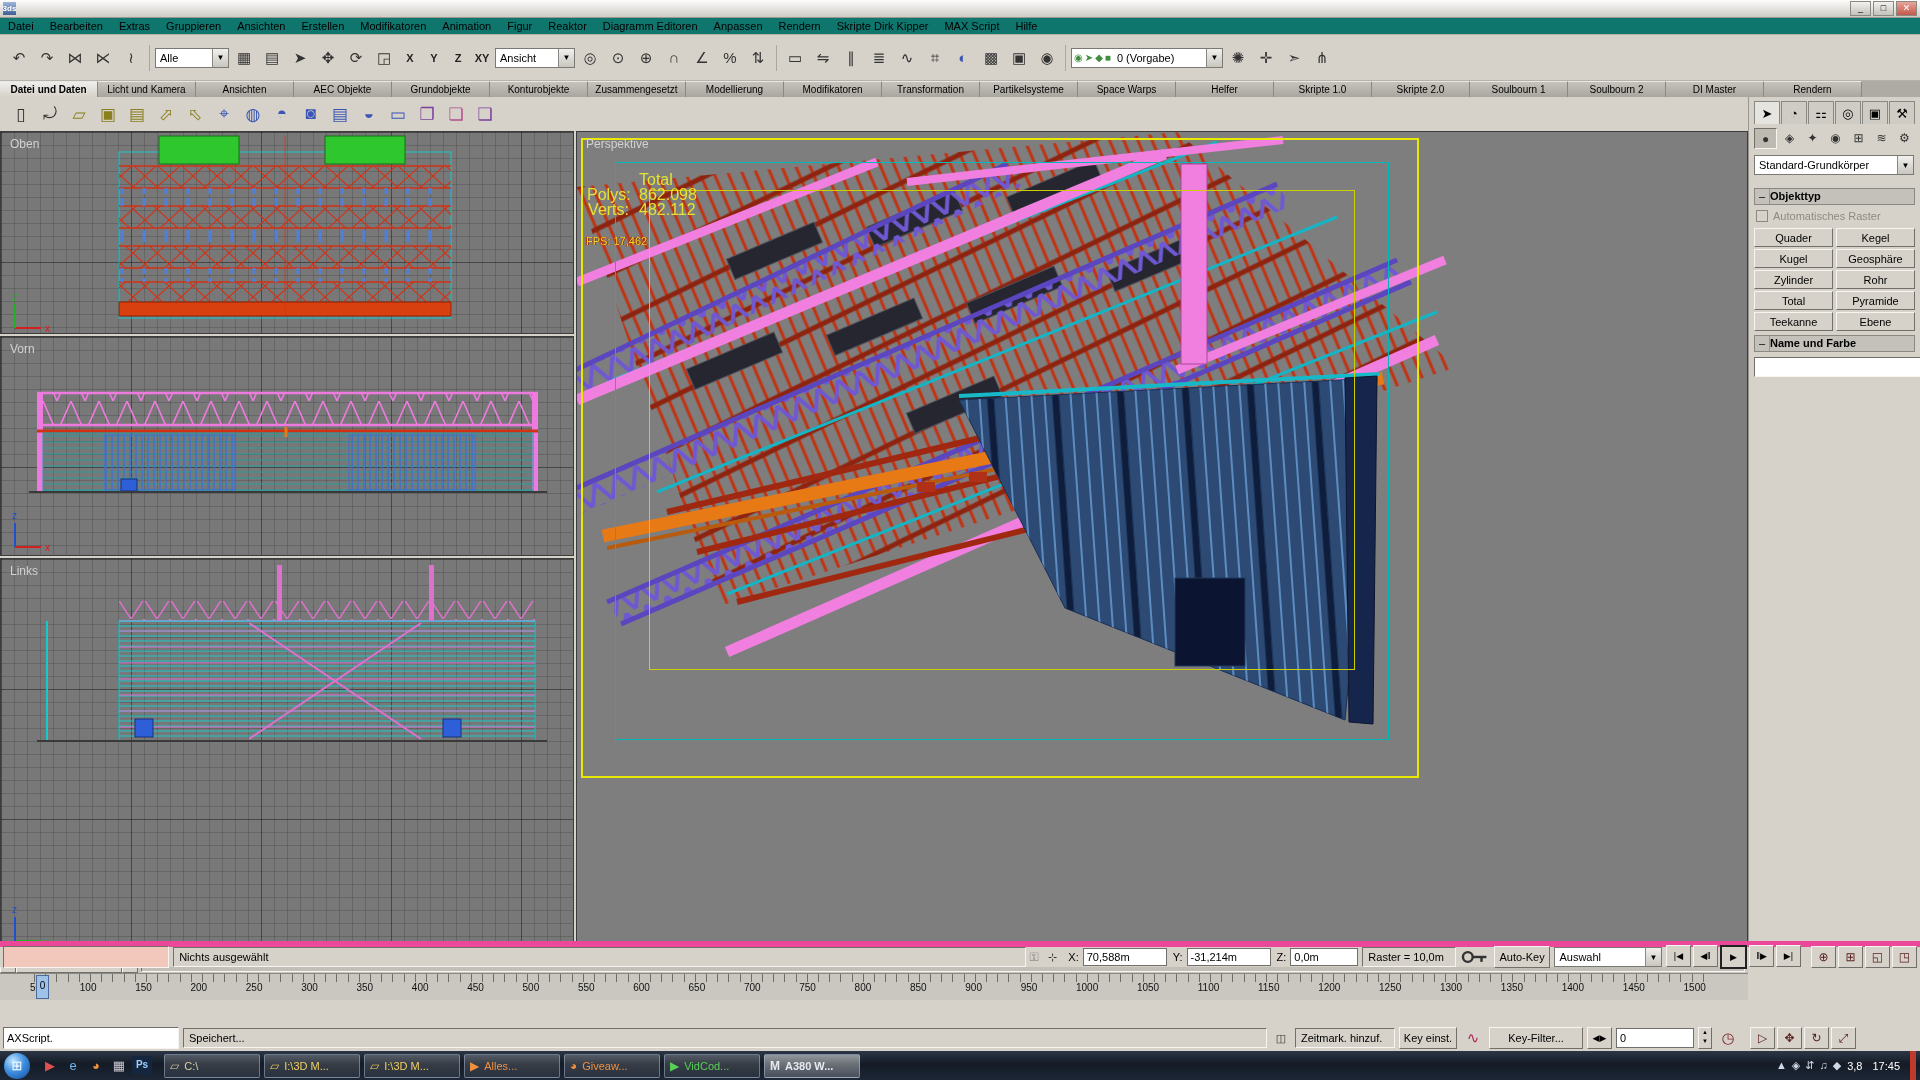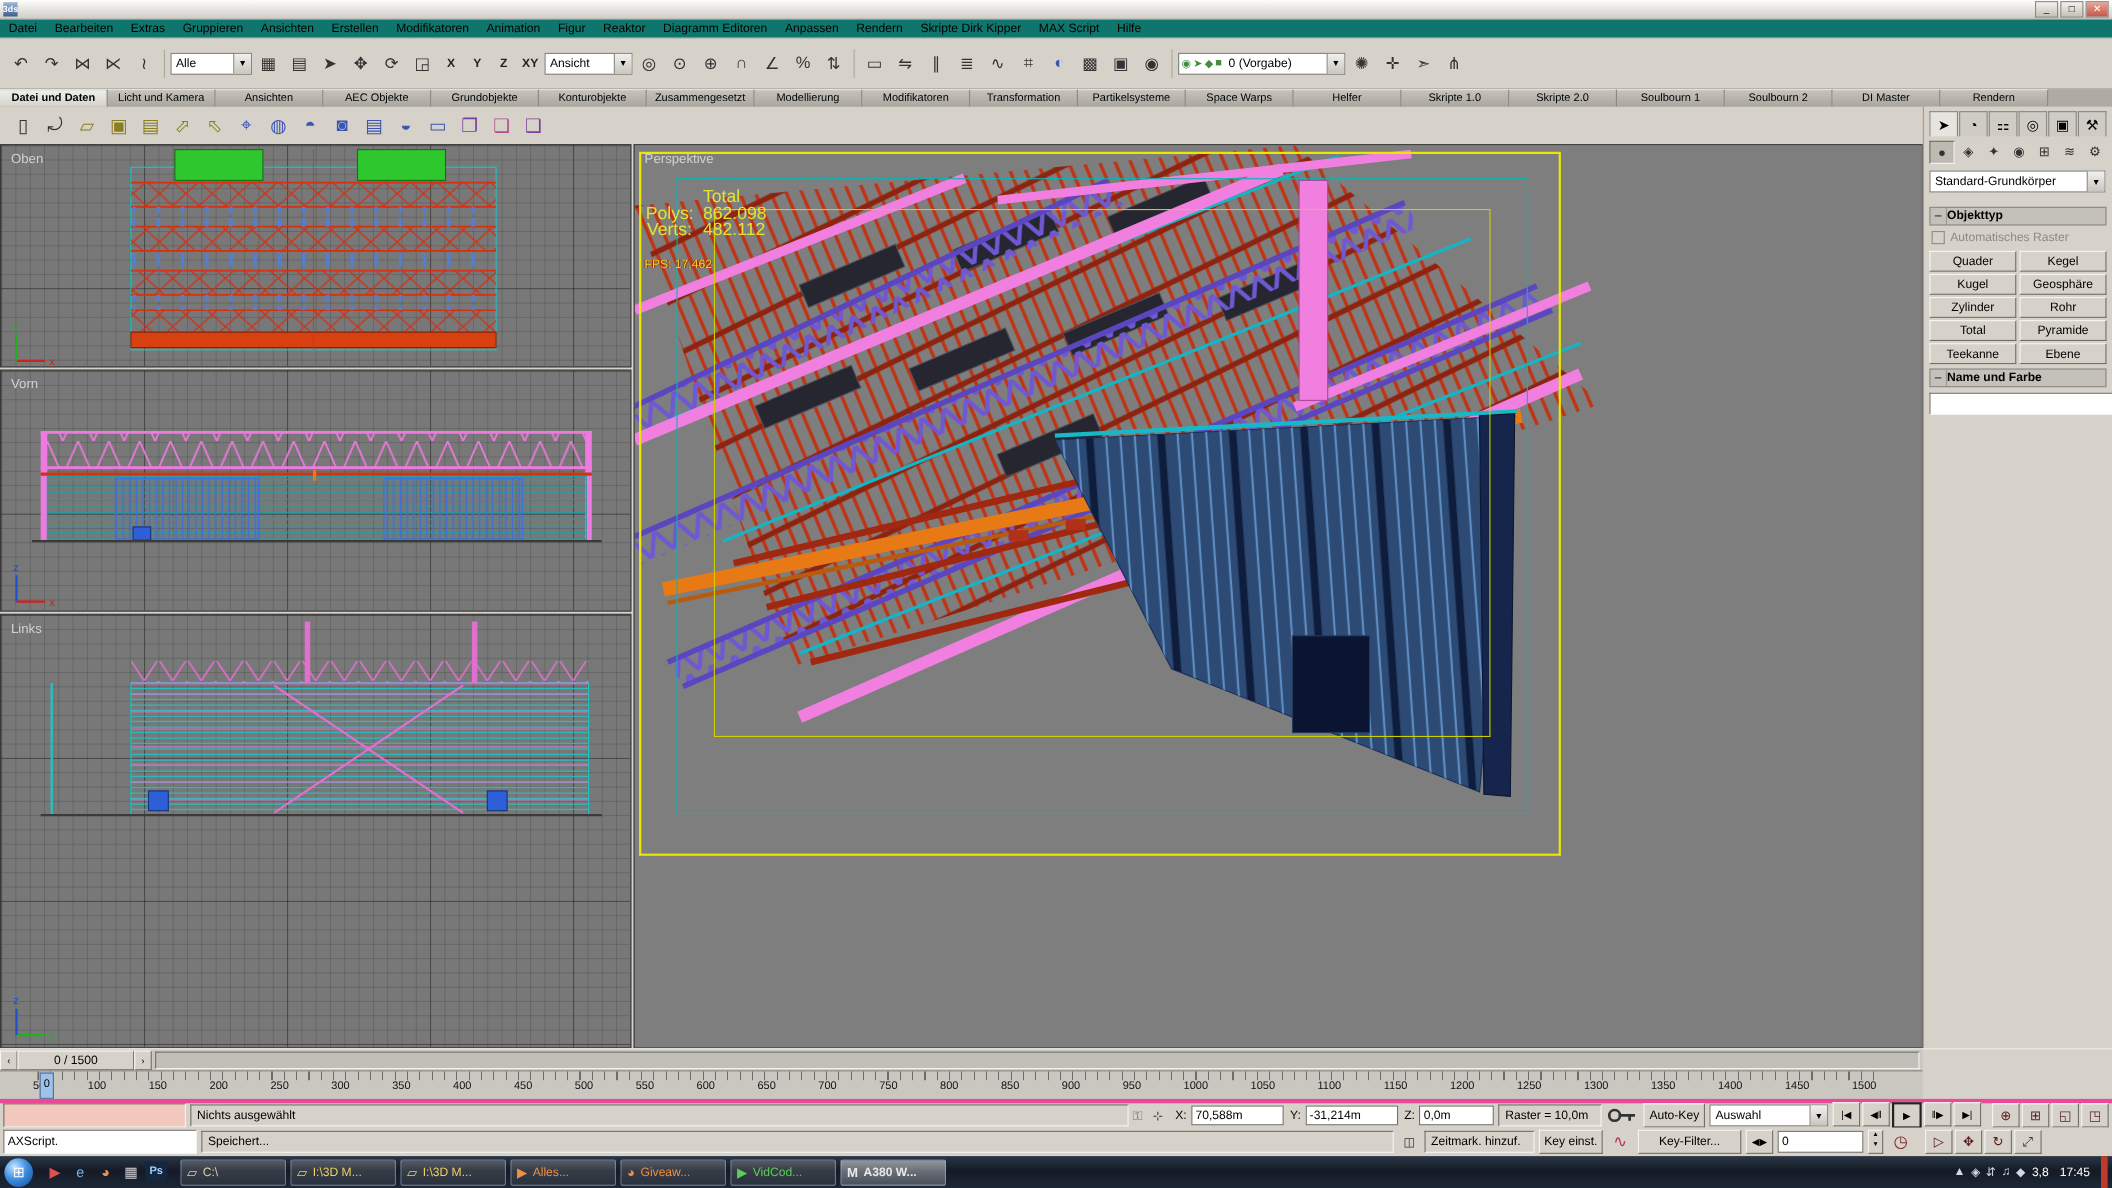--- a/index.html
+++ b/index.html
@@ -107,21 +107,21 @@
   .ticks{position:absolute;left:34px;top:0;width:1676px;height:8px;
     background:repeating-linear-gradient(90deg,#6e6c66 0 1px,transparent 1px 11.2px);}
   .nums{position:absolute;left:34px;top:8px;width:1676px;display:flex;justify-content:space-between;}
   .nums span{font-size:10px;color:#111;transform:translateX(-4px);}
   .fmark{position:absolute;left:36px;top:1px;width:11px;height:22px;background:#9fc2e8;
     border:1px solid #4a6a9a;font-size:10px;text-align:center;line-height:20px;}
   .tlfill{position:absolute;left:1748px;top:953px;width:172px;height:46px;background:#d6d2ca;border-top:1px solid #f0efec;}
   
   .statusrow{position:absolute;left:0;width:1920px;height:26px;background:#d6d2ca;display:flex;
     align-items:center;gap:4px;padding:0 3px;box-sizing:border-box;}
-  .r1{top:999px;border-top:4px solid #ec4899;}
+  .r1{top:941px;border-top:6px solid #ec4899;}
   .r2{top:1025px;}
   .listener{width:168px;height:20px;}
   .listener.pink{background:#f2c7bc;}
   .listener.white{background:#fff;padding:0 3px;line-height:20px;font-size:11px;}
   .sfield{height:18px;line-height:18px;padding:0 5px;background:#d6d2ca;}
   .statusmsg{width:860px;}
   .promptmsg{width:1072px;}
   .coordlbl{font-size:11px;margin-left:2px;}
   .coordfield{width:76px;height:16px;background:#fff;border:1px solid #716f6a;font-size:11px;
     font-family:"Liberation Sans",sans-serif;padding:0 3px;}

